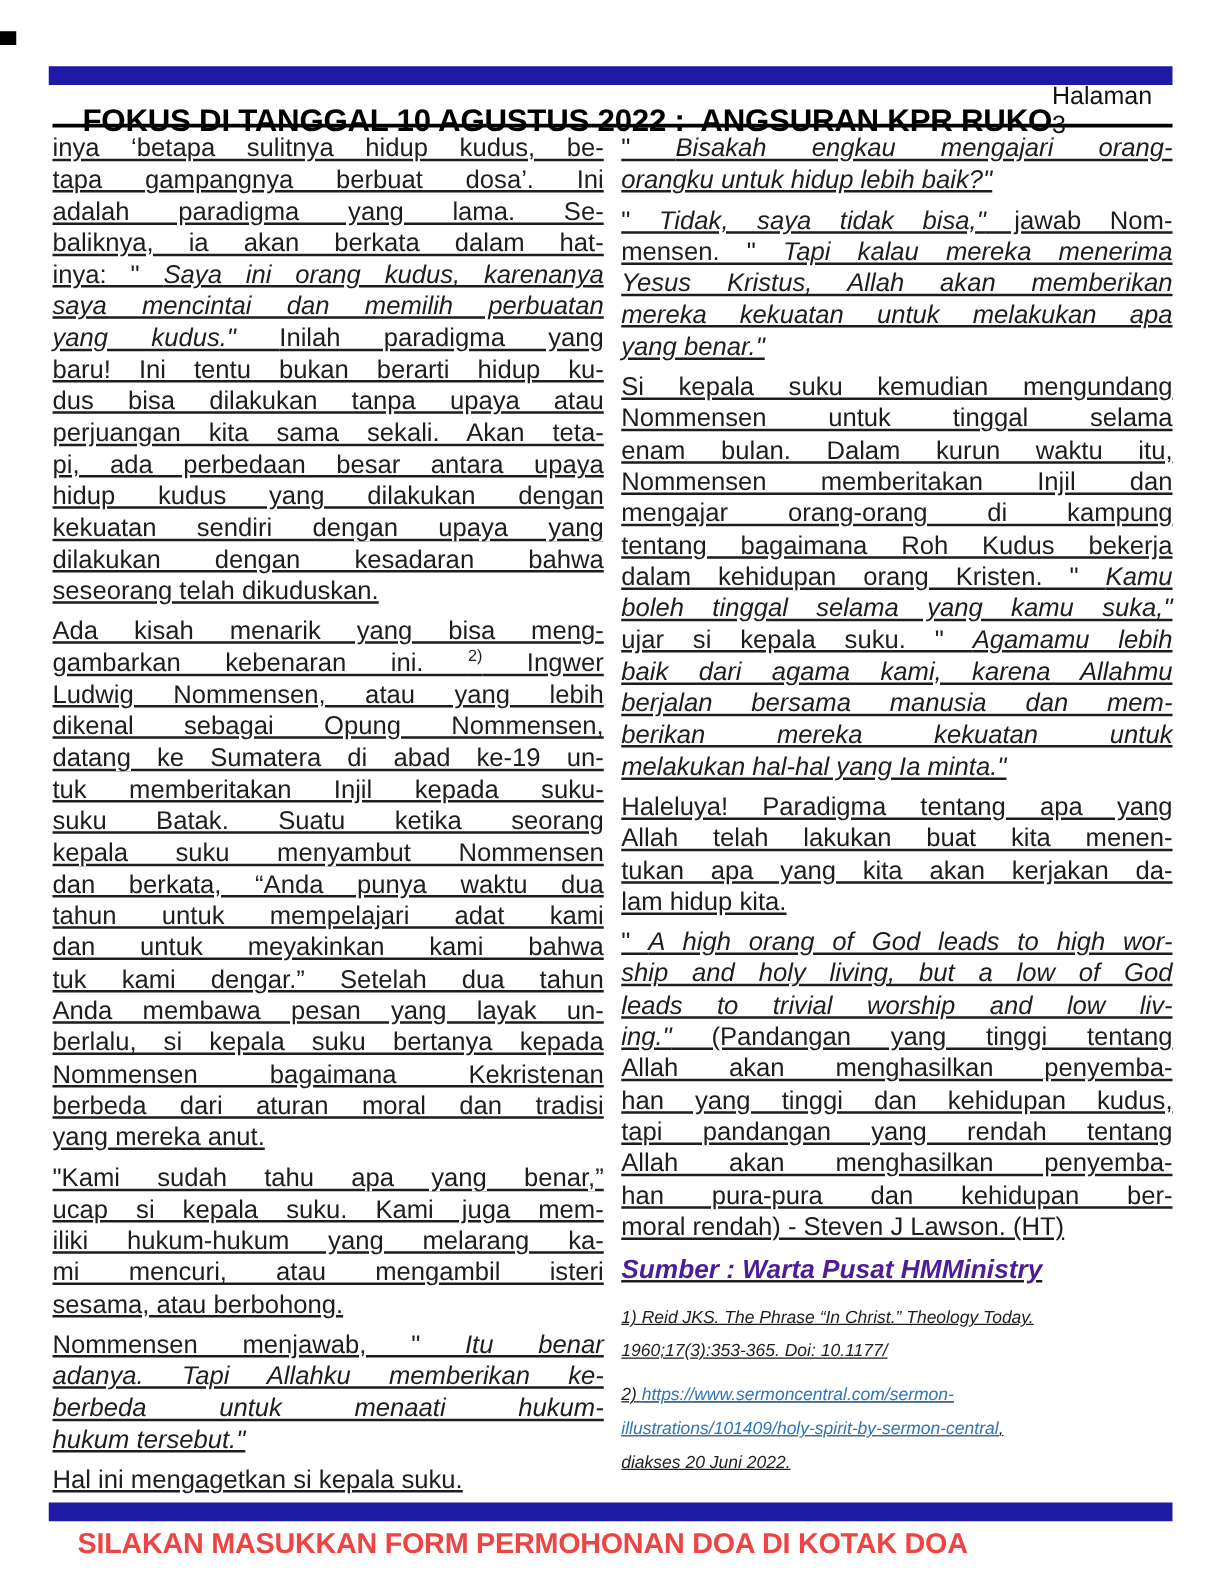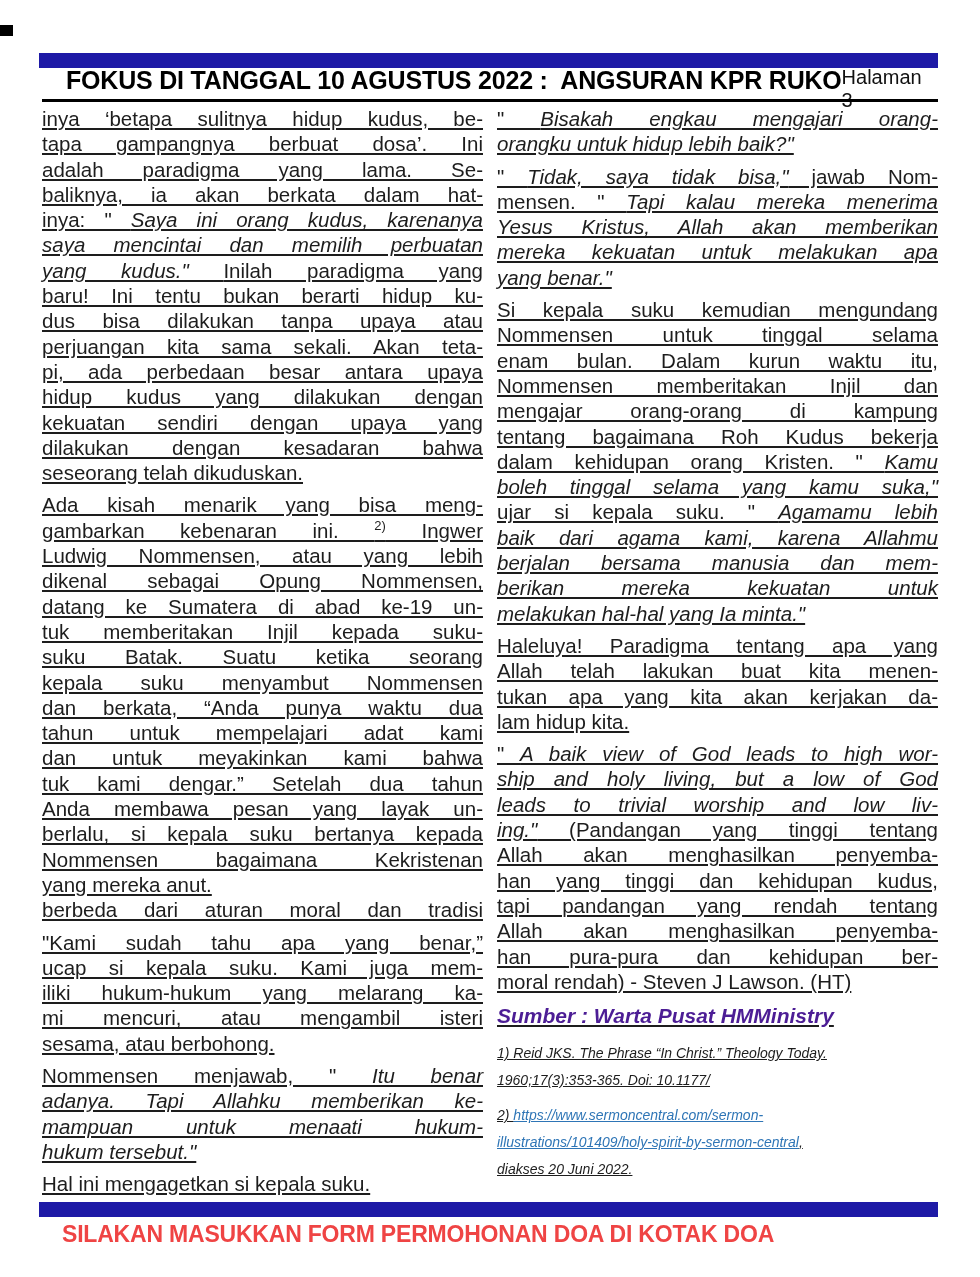--- a/index.html
+++ b/index.html
@@ -11,21 +11,21 @@
   .page{
     position:relative;width:980px;height:1277px;background:#ffffff;overflow:hidden;
     font-family:"Liberation Sans","DejaVu Sans",sans-serif;color:var(--text);
   }
   .scan-artifact{position:absolute;left:0;top:25px;width:13px;height:11px;background:#000;}
   .bar{position:absolute;left:39px;width:899px;height:15px;background:var(--bar-blue);}
   .bar.top{top:53px;}
   .bar.bottom{top:1202px;}
   .header-row{
     position:absolute;left:42px;top:66px;width:896px;
-    display:flex;align-items:flex-start;justify-content:space-between;
+    display:flex;align-items:flex-end;justify-content:space-between;
   }
   .title{font-size:25px;font-weight:700;color:#000;white-space:pre;padding-left:24px;letter-spacing:-0.2px;}
   .pagenum{font-size:20px;color:#111;}
   .rule{position:absolute;left:42px;top:99px;width:896px;height:0;border-top:3px solid #000;}
   .columns{position:absolute;left:42px;top:106px;width:896px;display:flex;gap:14px;text-decoration:underline;}
   .col{width:441px;}
   .para{margin:0 0 7px 0;}
   .line{
     font-size:20.5px;line-height:25.3px;color:var(--text);
     text-align:justify;text-align-last:justify;
@@ -85,34 +85,34 @@
           <div class="line"><span>tuk memberitakan Injil kepada suku-</span></div>
           <div class="line"><span>suku Batak. Suatu ketika seorang</span></div>
           <div class="line"><span>kepala suku menyambut Nommensen</span></div>
           <div class="line"><span>dan berkata, “Anda punya waktu dua</span></div>
           <div class="line"><span>tahun untuk mempelajari adat kami</span></div>
           <div class="line"><span>dan untuk meyakinkan kami bahwa</span></div>
           <div class="line"><span>tuk kami dengar.” Setelah dua tahun</span></div>
           <div class="line"><span>Anda membawa pesan yang layak un-</span></div>
           <div class="line"><span>berlalu, si kepala suku bertanya kepada</span></div>
           <div class="line"><span>Nommensen bagaimana Kekristenan</span></div>
+          <div class="line"><span>berbeda dari aturan moral dan tradisi</span></div>
           <div class="line last"><span>yang mereka anut.</span></div>
-          <div class="line"><span>berbeda dari aturan moral dan tradisi</span></div>
         </div>
         <div class="para body">
           <div class="line"><span>"Kami sudah tahu apa yang benar,”</span></div>
           <div class="line"><span>ucap si kepala suku. Kami juga mem-</span></div>
           <div class="line"><span>iliki hukum-hukum yang melarang ka-</span></div>
           <div class="line"><span>mi mencuri, atau mengambil isteri</span></div>
           <div class="line last"><span>sesama, atau berbohong.</span></div>
         </div>
         <div class="para body">
           <div class="line"><span>Nommensen menjawab, " </span><span class="it">Itu benar</span></div>
           <div class="line"><span class="it">adanya. Tapi Allahku memberikan ke-</span></div>
-          <div class="line"><span class="it">mampuan untuk menaati hukum-</span></div>
+          <div class="line"><span class="it">berbeda untuk menaati hukum-</span></div>
           <div class="line last"><span class="it">hukum tersebut."</span></div>
         </div>
         <div class="para body">
           <div class="line last"><span>Hal ini mengagetkan si kepala suku.</span></div>
         </div>
       </div>
     <div class="col" id="col-right">
         <div class="para body">
           <div class="line"><span>" </span><span class="it">Bisakah engkau mengajari orang-</span></div>
           <div class="line last"><span class="it">orangku untuk hidup lebih baik?"</span></div>
@@ -139,21 +139,21 @@
           <div class="line"><span class="it">berikan mereka kekuatan untuk</span></div>
           <div class="line last"><span class="it">melakukan hal-hal yang Ia minta."</span></div>
         </div>
         <div class="para body">
           <div class="line"><span>Haleluya! Paradigma tentang apa yang</span></div>
           <div class="line"><span>Allah telah lakukan buat kita menen-</span></div>
           <div class="line"><span>tukan apa yang kita akan kerjakan da-</span></div>
           <div class="line last"><span>lam hidup kita.</span></div>
         </div>
         <div class="para body">
-          <div class="line"><span>" </span><span class="it">A baik view of God leads to high wor-</span></div>
+          <div class="line"><span>" </span><span class="it">A high orang of God leads to high wor-</span></div>
           <div class="line"><span class="it">ship and holy living, but a low of God</span></div>
           <div class="line"><span class="it">leads to trivial worship and low liv-</span></div>
           <div class="line"><span class="it">ing."</span><span> (Pandangan yang tinggi tentang</span></div>
           <div class="line"><span>Allah akan menghasilkan penyemba-</span></div>
           <div class="line"><span>han yang tinggi dan kehidupan kudus,</span></div>
           <div class="line"><span>tapi pandangan yang rendah tentang</span></div>
           <div class="line"><span>Allah akan menghasilkan penyemba-</span></div>
           <div class="line"><span>han pura-pura dan kehidupan ber-</span></div>
           <div class="line last"><span>moral rendah) - Steven J Lawson. (HT)</span></div>
         </div>

